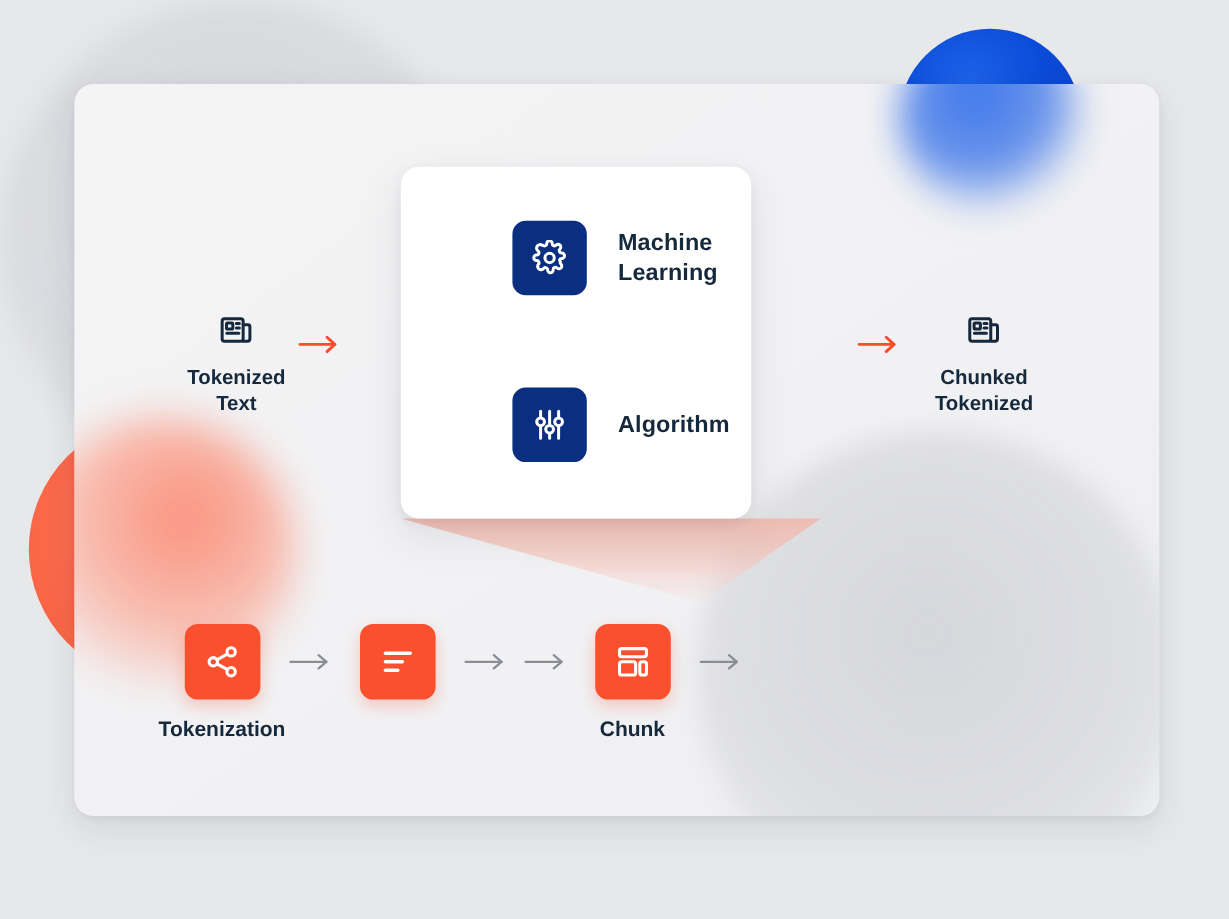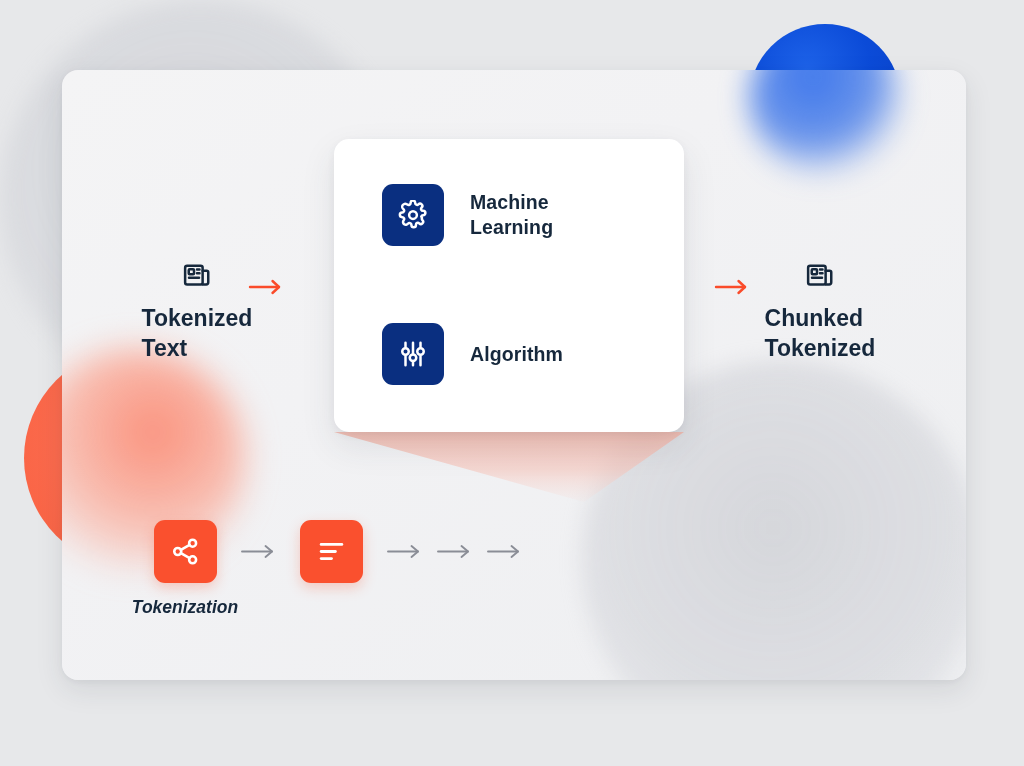--- a/index.html
+++ b/index.html
@@ -75,25 +75,25 @@
     position: absolute;
     left: 0; top: 0;
     width: 904px; height: 610px;
     pointer-events: none;
   }
 
   
   #card {
     position: absolute;
     left: 272px; top: 69px;
-    width: 350px; height: 293px;
+    width: 292px; height: 293px;
     background: #ffffff;
     border-radius: 15px;
     box-shadow: 0 14px 34px rgba(50,55,70,.10), 0 3px 9px rgba(50,55,70,.06);
-    padding: 45px 0 0 48px;
+    padding: 45px 0 0 93px;
   }
   .card-row { display: flex; align-items: center; }
   .card-row + .card-row { margin-top: 77px; }
   .tile-navy {
     width: 62px; height: 62px;
     border-radius: 11px;
     background: #0a2f80;
     display: flex; align-items: center; justify-content: center;
     flex: none;
   }
@@ -110,22 +110,22 @@
   
   .endpoint {
     position: absolute;
     display: flex;
     flex-direction: column;
     align-items: center;
     width: 170px;
   }
   .endpoint .ep-icon { margin-bottom: 9px; }
   .endpoint .ep-label {
-    font-size: 23px; font-weight: bold; color: #16283c;
-    text-align: left; line-height: 1.32; white-space: pre-line;
+    font-size: 17px; font-weight: bold; color: #16283c;
+    text-align: center; line-height: 1.32; white-space: pre-line;
   }
   #endpoint-left  { left: 50px;  top: 190px; }
   #endpoint-right { left: 673px; top: 190px; }
 
   .arrow-orange { position: absolute; }
   #arrow-in  { left: 186px; top: 208px; }
   #arrow-out { left: 652px; top: 208px; }
 
   
   #pipeline {
@@ -141,21 +141,21 @@
   .tile-orange {
     width: 63px; height: 63px;
     border-radius: 11px;
     background: #fa502e;
     display: flex; align-items: center; justify-content: center;
     box-shadow: 0 5px 13px rgba(250,80,46,.26);
   }
   .step-label {
     margin-top: 13px;
     font-size: 17.5px; font-weight: bold; color: #16283c;
-    text-align: center; line-height: 1.3; white-space: pre-line; font-style: italic;
+    text-align: center; line-height: 1.3; white-space: pre-line;
   }
   .sep {
     width: 50px;
     display: flex; justify-content: center;
     padding-top: 23px;
     flex: none;
   }
 </style>
 </head>
 <body>
@@ -291,20 +291,30 @@
       </span>
 
 
       <span class="sep">
         <svg width="36" height="17" viewBox="0 0 36 17" fill="none" stroke="#8a8d96" stroke-width="1.9" stroke-linecap="round" stroke-linejoin="round">
           <path d="M2 8.5h30"></path>
             <path d="M25.5 3l6.5 5.5-6.5 5.5"></path>
         </svg>
       </span>
 
+      <div class="step">
+        <span class="tile-orange">
+          <svg width="31" height="31" viewBox="0 0 24 24" fill="none" stroke="#ffffff" stroke-width="2" stroke-linecap="round" stroke-linejoin="round">
+            <rect x="3.3" y="3.5" width="17.4" height="5.2" rx="1.5"></rect>
+            <rect x="3.3" y="12" width="10.4" height="8.5" rx="1.5"></rect>
+            <rect x="16.4" y="12" width="4.3" height="8.5" rx="1.5"></rect>
+          </svg>
+        </span>
+        <span class="step-label">Chunk</span>
+      </div>
 
       <span class="sep">
         <svg width="36" height="17" viewBox="0 0 36 17" fill="none" stroke="#8a8d96" stroke-width="1.9" stroke-linecap="round" stroke-linejoin="round">
           <path d="M2 8.5h30"></path>
             <path d="M25.5 3l6.5 5.5-6.5 5.5"></path>
         </svg>
       </span>
 
     </div>
 

